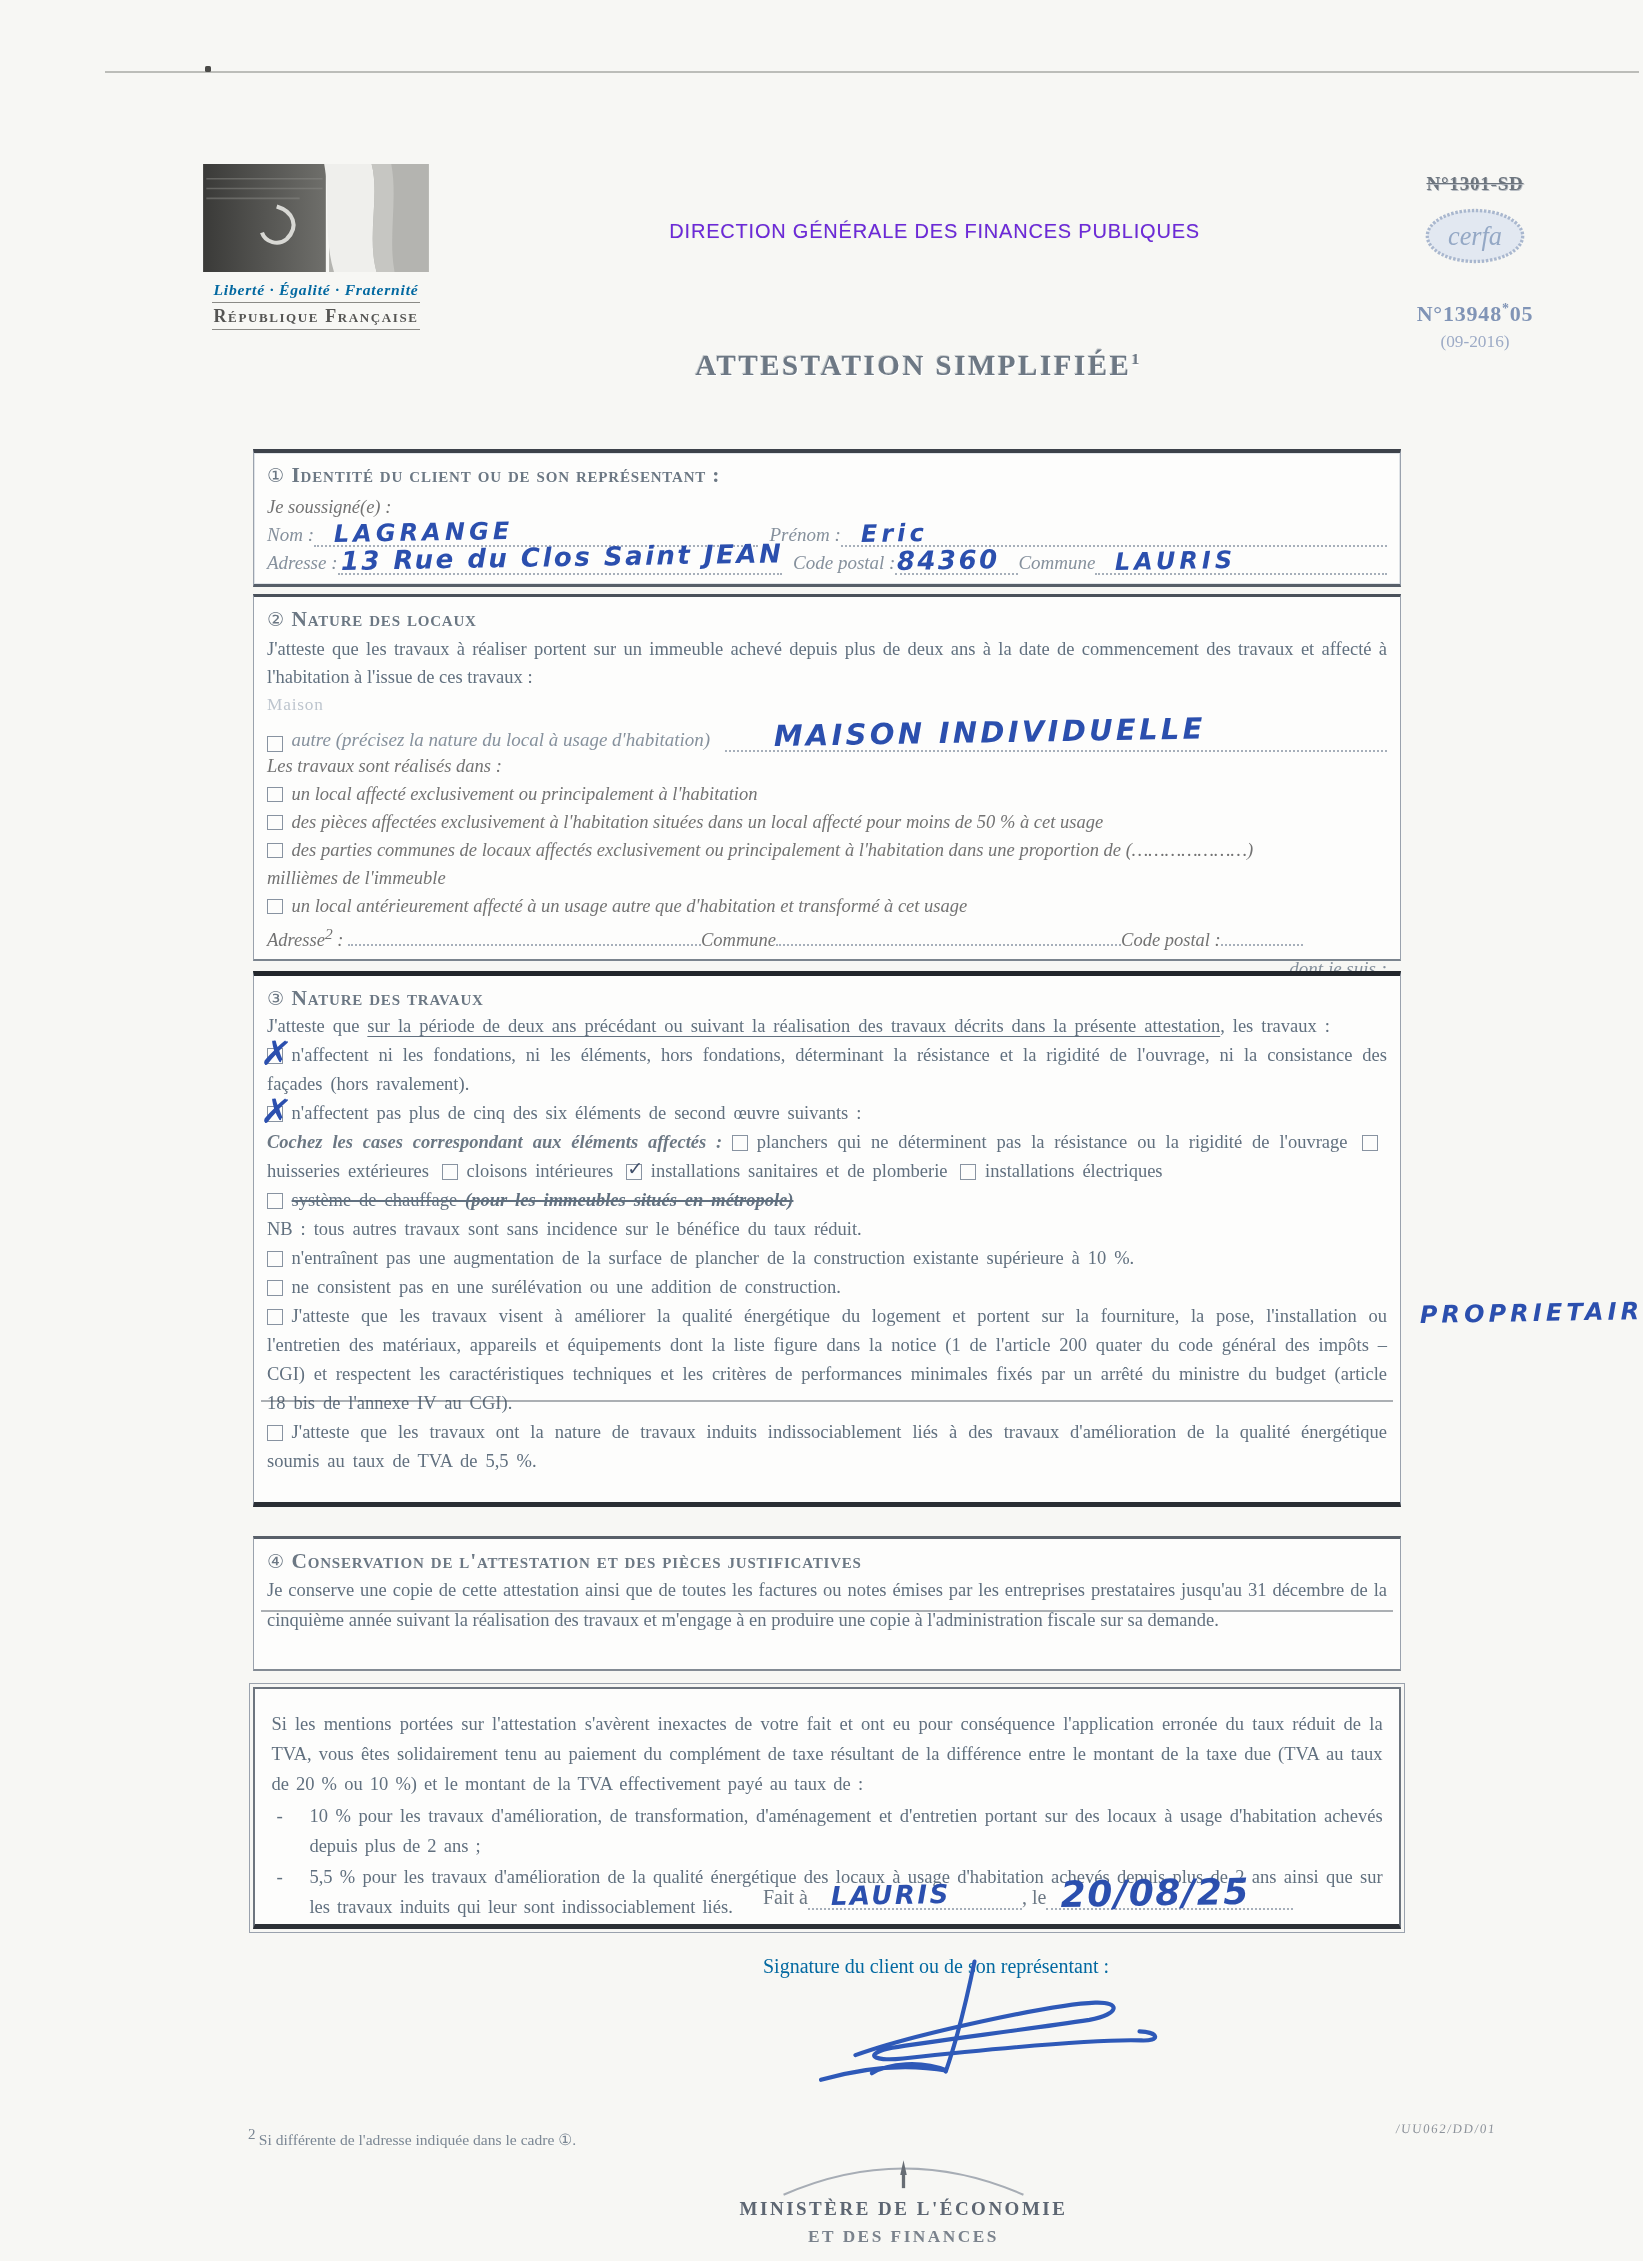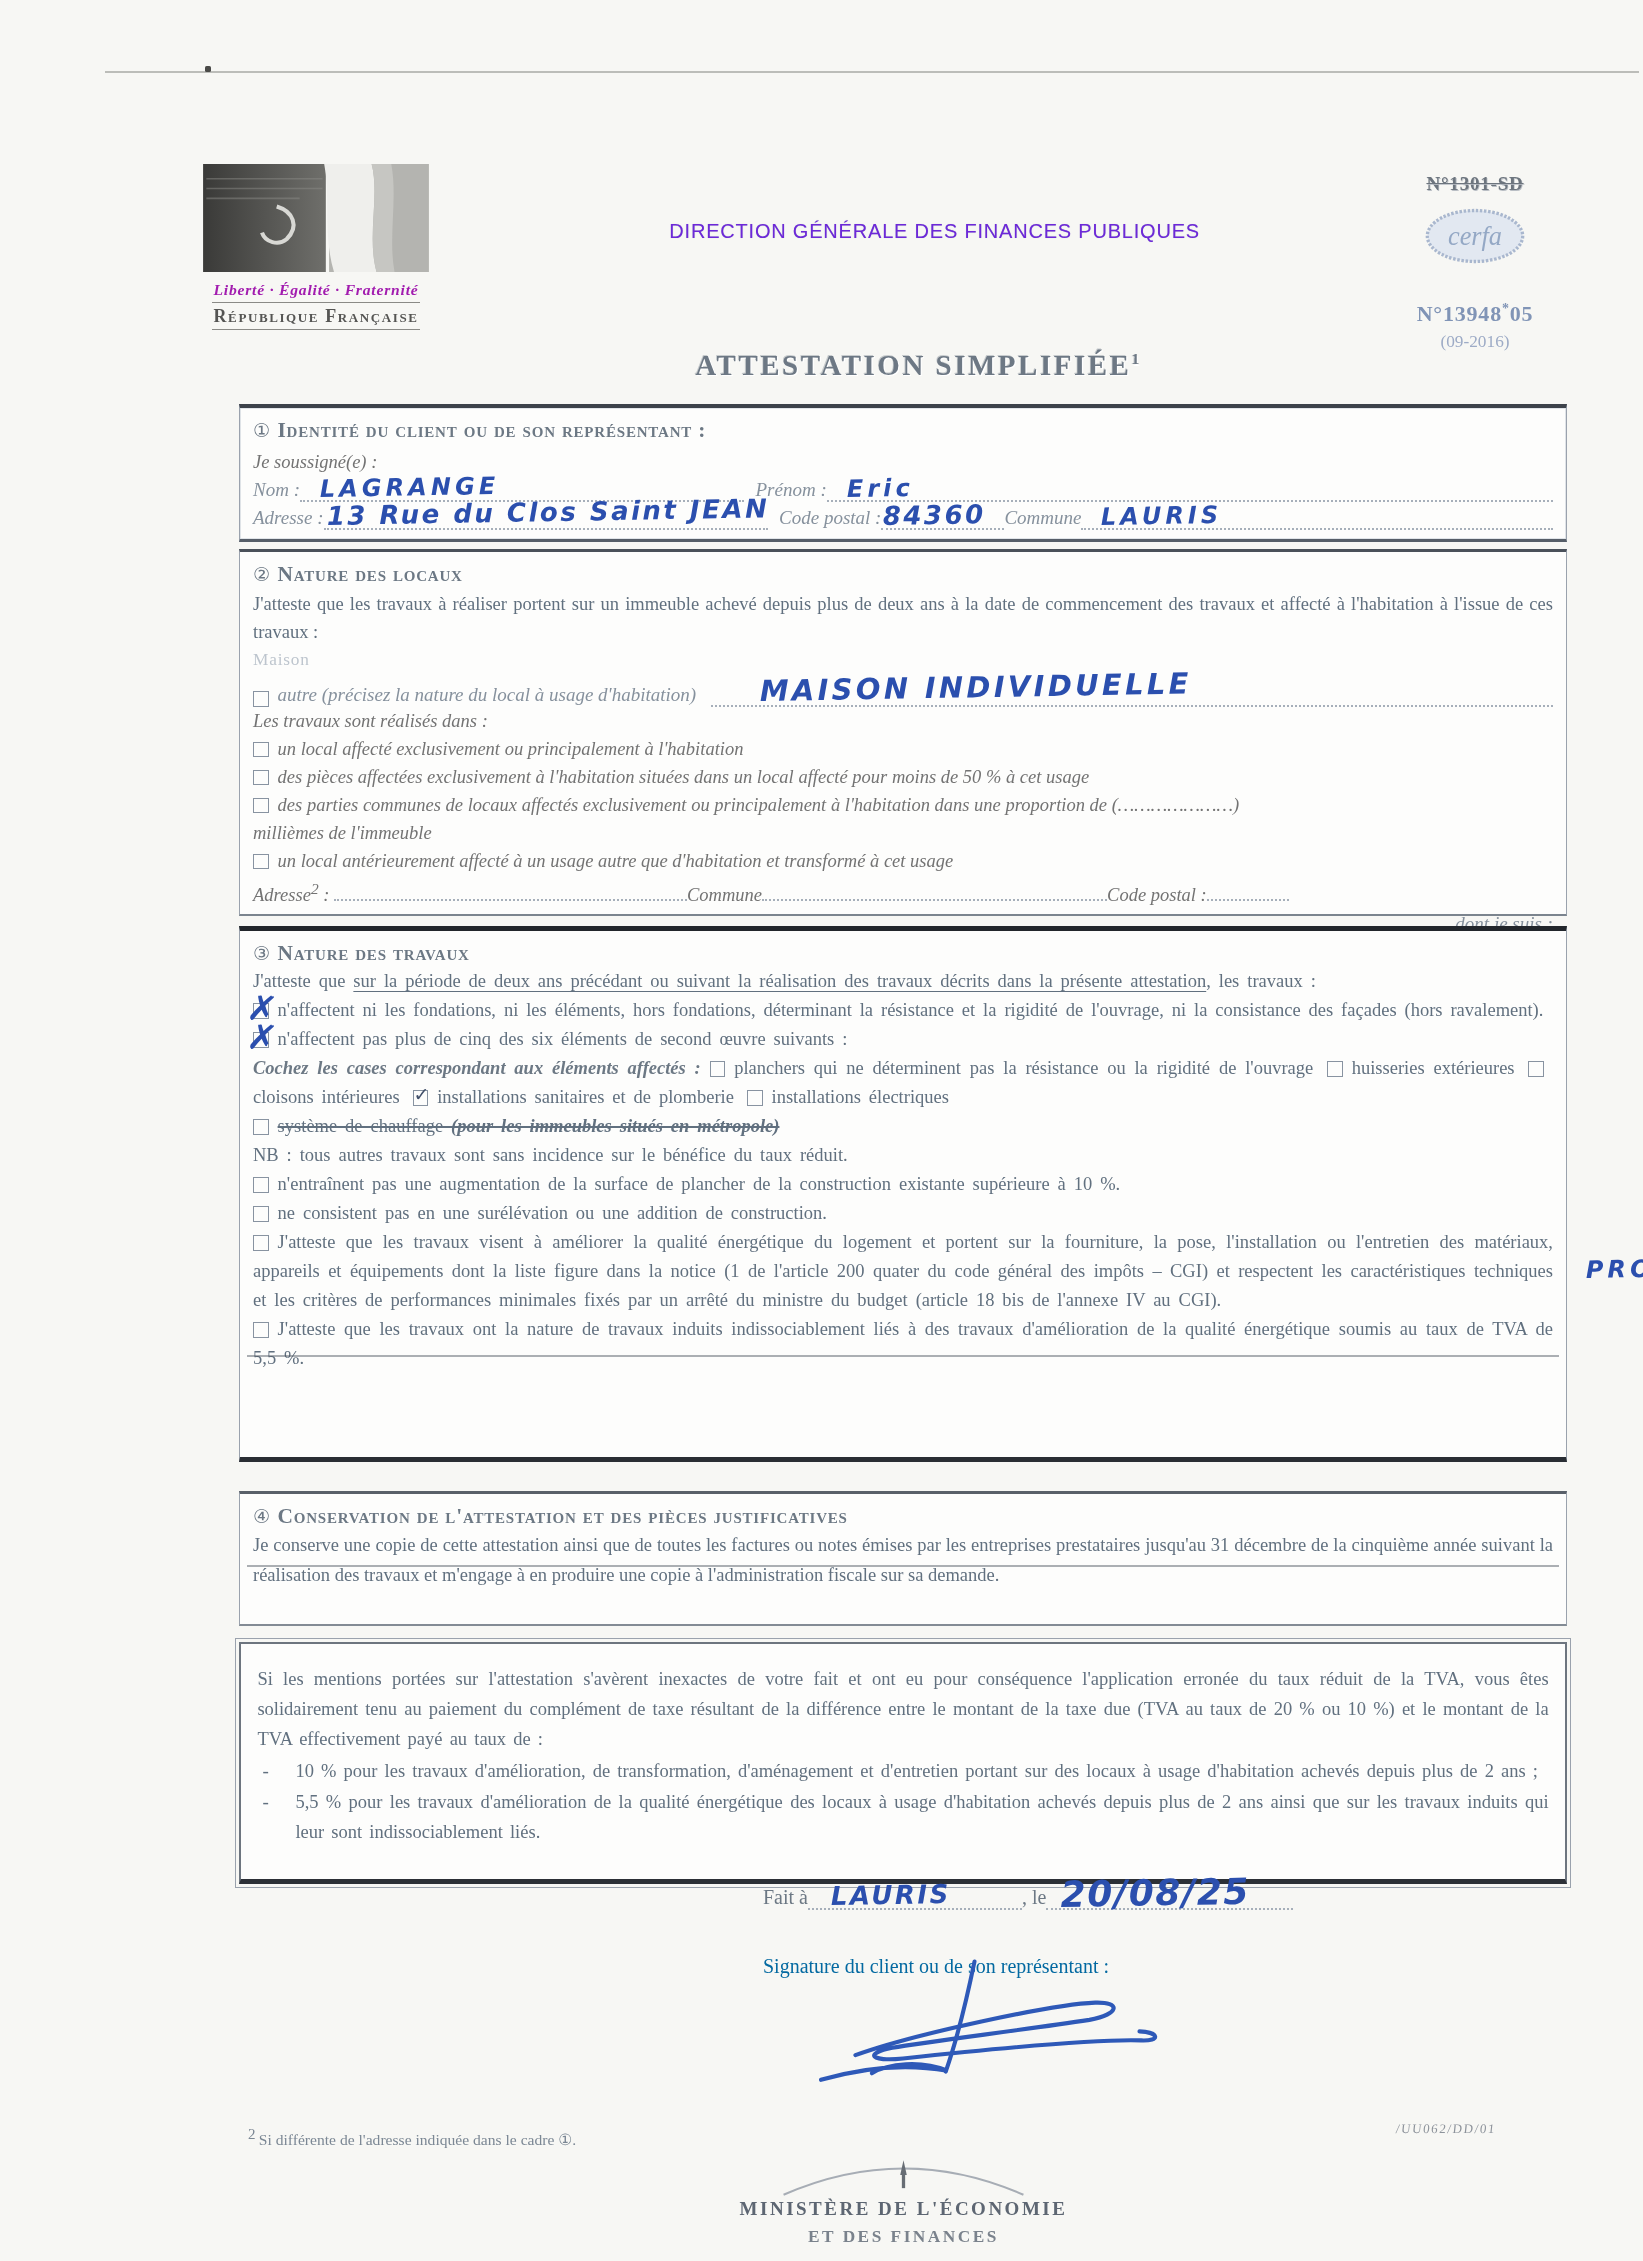--- a/index.html
+++ b/index.html
@@ -7,40 +7,40 @@
         font-family:"Liberation Serif","DejaVu Serif",serif;color:#5d6b7a;}
   [data-interactable]{box-sizing:border-box;}
 
   
   .scan-topline{position:absolute;left:105px;top:71px;width:1534px;height:1.6px;background:#bcbdb9;}
   .scan-topdot{position:absolute;left:205px;top:66px;width:5.8px;height:5.8px;background:#4a4a48;border-radius:1.6px;}
   .fold{position:absolute;left:6.6px;right:6.6px;height:1.6px;background:#46505c;opacity:.45;}
 
   
   .marianne{position:absolute;left:201px;top:164px;width:230px;text-align:center;}
-  .marianne .motto{display:block;margin-top:5px;font-style:italic;font-weight:bold;font-size:15.6px;color:#a21caf;letter-spacing:0.8px;}
+  .marianne .motto{display:block;margin-top:5px;font-style:italic;font-weight:bold;font-size:15.6px;color:#0369a1;letter-spacing:0.8px;}
   .marianne .republic{display:inline-block;margin-top:3.3px;padding:2.5px 1.6px;border-top:1.6px solid #8a8a86;border-bottom:1.6px solid #8a8a86;
         font-variant:small-caps;font-weight:bold;font-size:18px;letter-spacing:1.6px;color:#55555२;color:#555553;}
   .direction{position:absolute;left:575px;top:220px;width:625px;text-align:right;
         font-family:"Liberation Sans","DejaVu Sans",sans-serif;font-size:20px;letter-spacing:0.8px;color:#6d28d9;
         text-shadow:0 0 0.8px #b9c1c9;}
   .ref-old{position:absolute;left:1387px;top:173px;width:176px;text-align:center;font-weight:bold;font-size:19px;color:#6d757e;
         text-decoration:line-through;text-shadow:0.8px 0.8px 0 #b9bec4;letter-spacing:0.8px;}
   .cerfa{position:absolute;left:1424px;top:207px;}
   .form-number{position:absolute;left:1387px;top:301px;width:176px;text-align:center;font-weight:bold;font-size:22px;color:#8094b6;letter-spacing:0.8px;}
   .form-number sup{font-size:14px;}
   .form-version{position:absolute;left:1387px;top:332px;width:176px;text-align:center;font-size:17.3px;color:#9dabc6;}
 
   
   .doc-title{position:absolute;left:255px;top:349px;width:1327px;text-align:center;font-size:29px;font-weight:bold;
         letter-spacing:2.5px;color:#6d7884;text-shadow:1.2px 1.2px 0 #ffffff,-0.8px -0.8px 0 rgba(109,120,132,.35);}
   .doc-title sup{font-size:15.6px;}
 
   
-  .box{position:absolute;left:239px;width:1328px;background:#fdfdfc;border:1.6px solid #9aa2ad;padding:8.2px 13px;}
+  .box{position:absolute;left:253px;width:1148px;background:#fdfdfc;border:1.6px solid #9aa2ad;padding:8.2px 13px;margin-top:45px;}
   .box1{top:404px;height:138px;border-top:4.1px solid #3d424a;border-bottom:3.3px solid #565e68;box-shadow:0 0 0 0.8px #d7dde2 inset;}
   .box2{top:549px;height:367px;border-top:3.3px solid #4a515a;border-bottom:2.5px solid #7b848e;}
   .box3{top:926px;height:536px;border-top:5.8px solid #22262b;border-bottom:5px solid #2a2e34;}
   .box4{top:1491px;height:135px;border-top:3.3px solid #596069;border-bottom:2.5px solid #838b94;}
   .boxw{top:1642px;height:242px;border:2.5px solid #6d757f;outline:1.6px solid #9aa2ad;outline-offset:3.3px;border-bottom:5px solid #2c3036;padding:20px 16.4px 8.2px 16.4px;}
 
   .sec-h{font-variant:small-caps;font-weight:bold;font-size:21.4px;color:#6c7884;letter-spacing:0.8px;line-height:28px;white-space:nowrap;}
   .sec-h .num{font-family:"DejaVu Sans",sans-serif;font-size:19px;font-weight:normal;margin-right:6.6px;}
 
   p{margin:0;}

